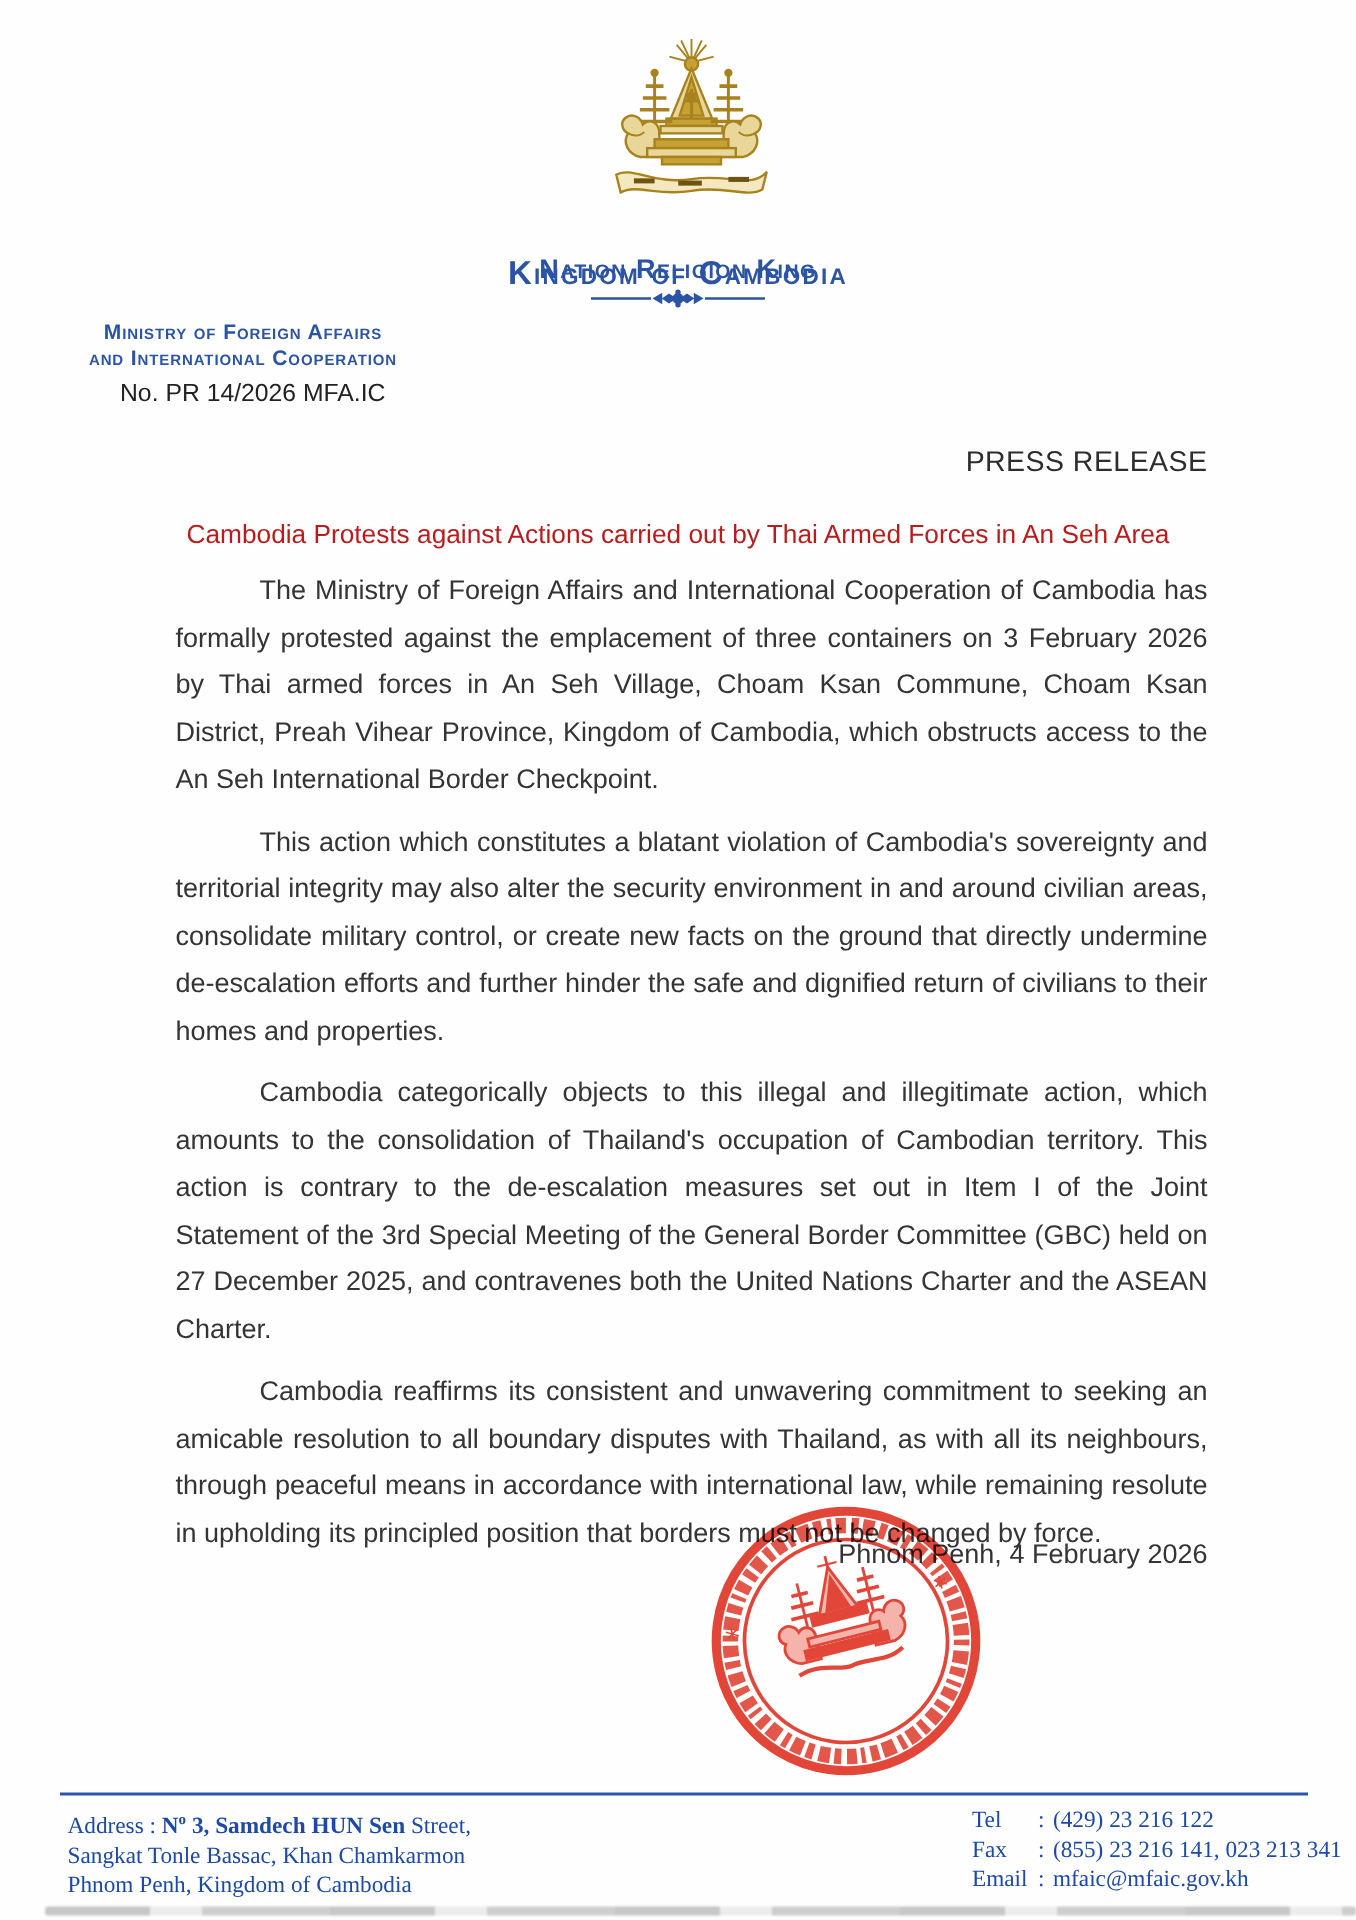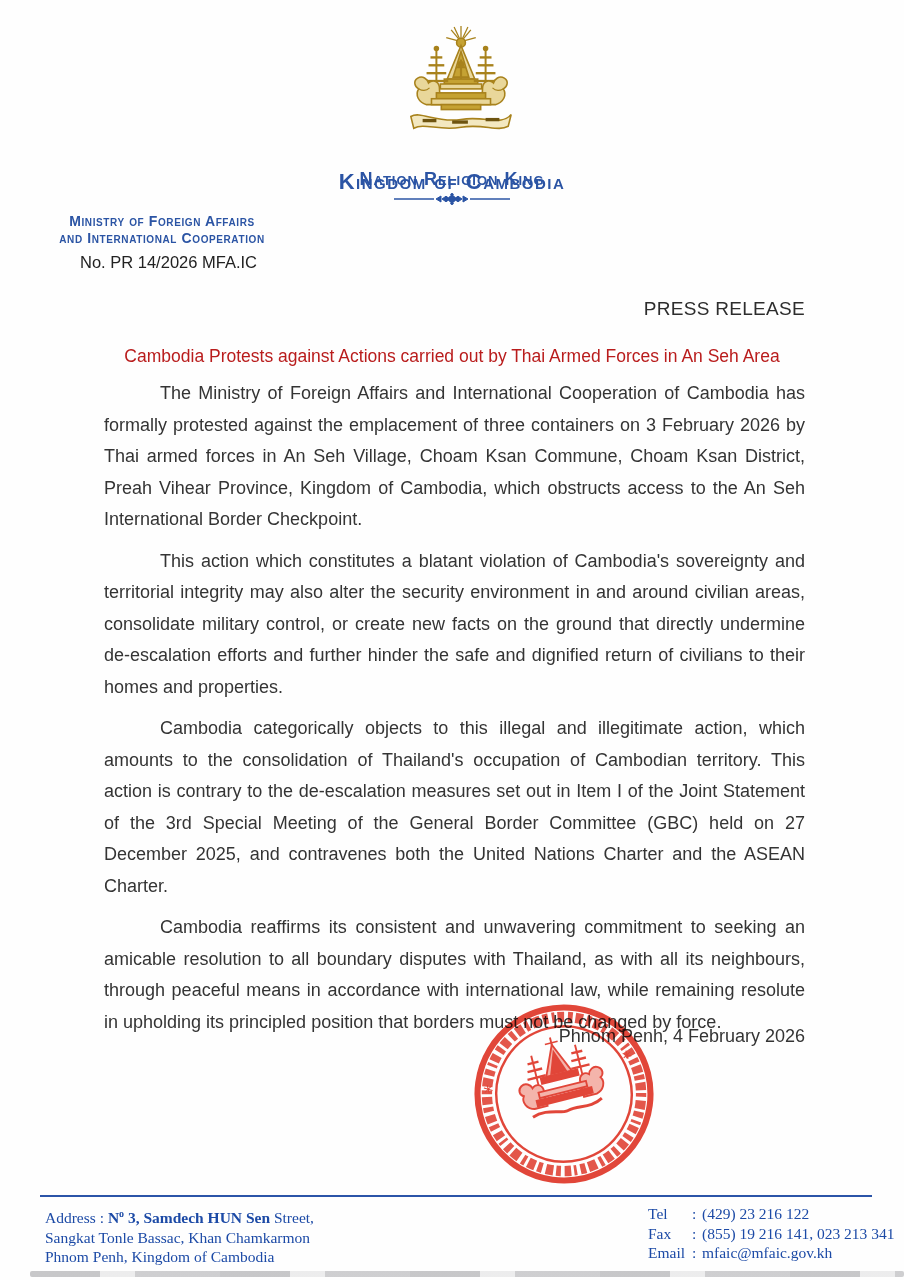--- a/index.html
+++ b/index.html
@@ -48,21 +48,21 @@
   .doc-title{
     position:absolute;top:346px;left:60px;right:60px;
     text-align:center;
     font-size:17.5px;color:#b91c1c;
   }
   .body-text{
     position:absolute;top:378px;left:104px;width:701px;
     font-size:18px;line-height:31.5px;
     text-align:justify;color:#343434;
   }
-  .body-text p{margin:0 0 10px 0;text-indent:56px;}
+  .body-text p{margin:0 0 10px 13px;text-indent:56px;}
   .dateline{
     position:absolute;top:1026px;right:99px;
     font-size:18px;color:#343434;z-index:1;
   }
   
   .seal{
     position:absolute;top:1000px;left:460px;width:208px;height:188px;
     z-index:2;mix-blend-mode:multiply;opacity:.93;
   }
   
@@ -252,21 +252,21 @@
 
   <div class="footer-right">
     <div class="contact-row">
       <span>Tel</span>
       <span>:</span>
       <span>(429) 23 216 122</span>
     </div>
     <div class="contact-row">
       <span>Fax</span>
       <span>:</span>
-      <span>(855) 19 216 141, 023 213 341</span>
+      <span>(855) 23 216 141, 023 213 341</span>
     </div>
     <div class="contact-row">
       <span>Email</span>
       <span>:</span>
       <span>mfaic@mfaic.gov.kh</span>
     </div>
   </div>
 
   <div class="scan-edge"></div>
 

